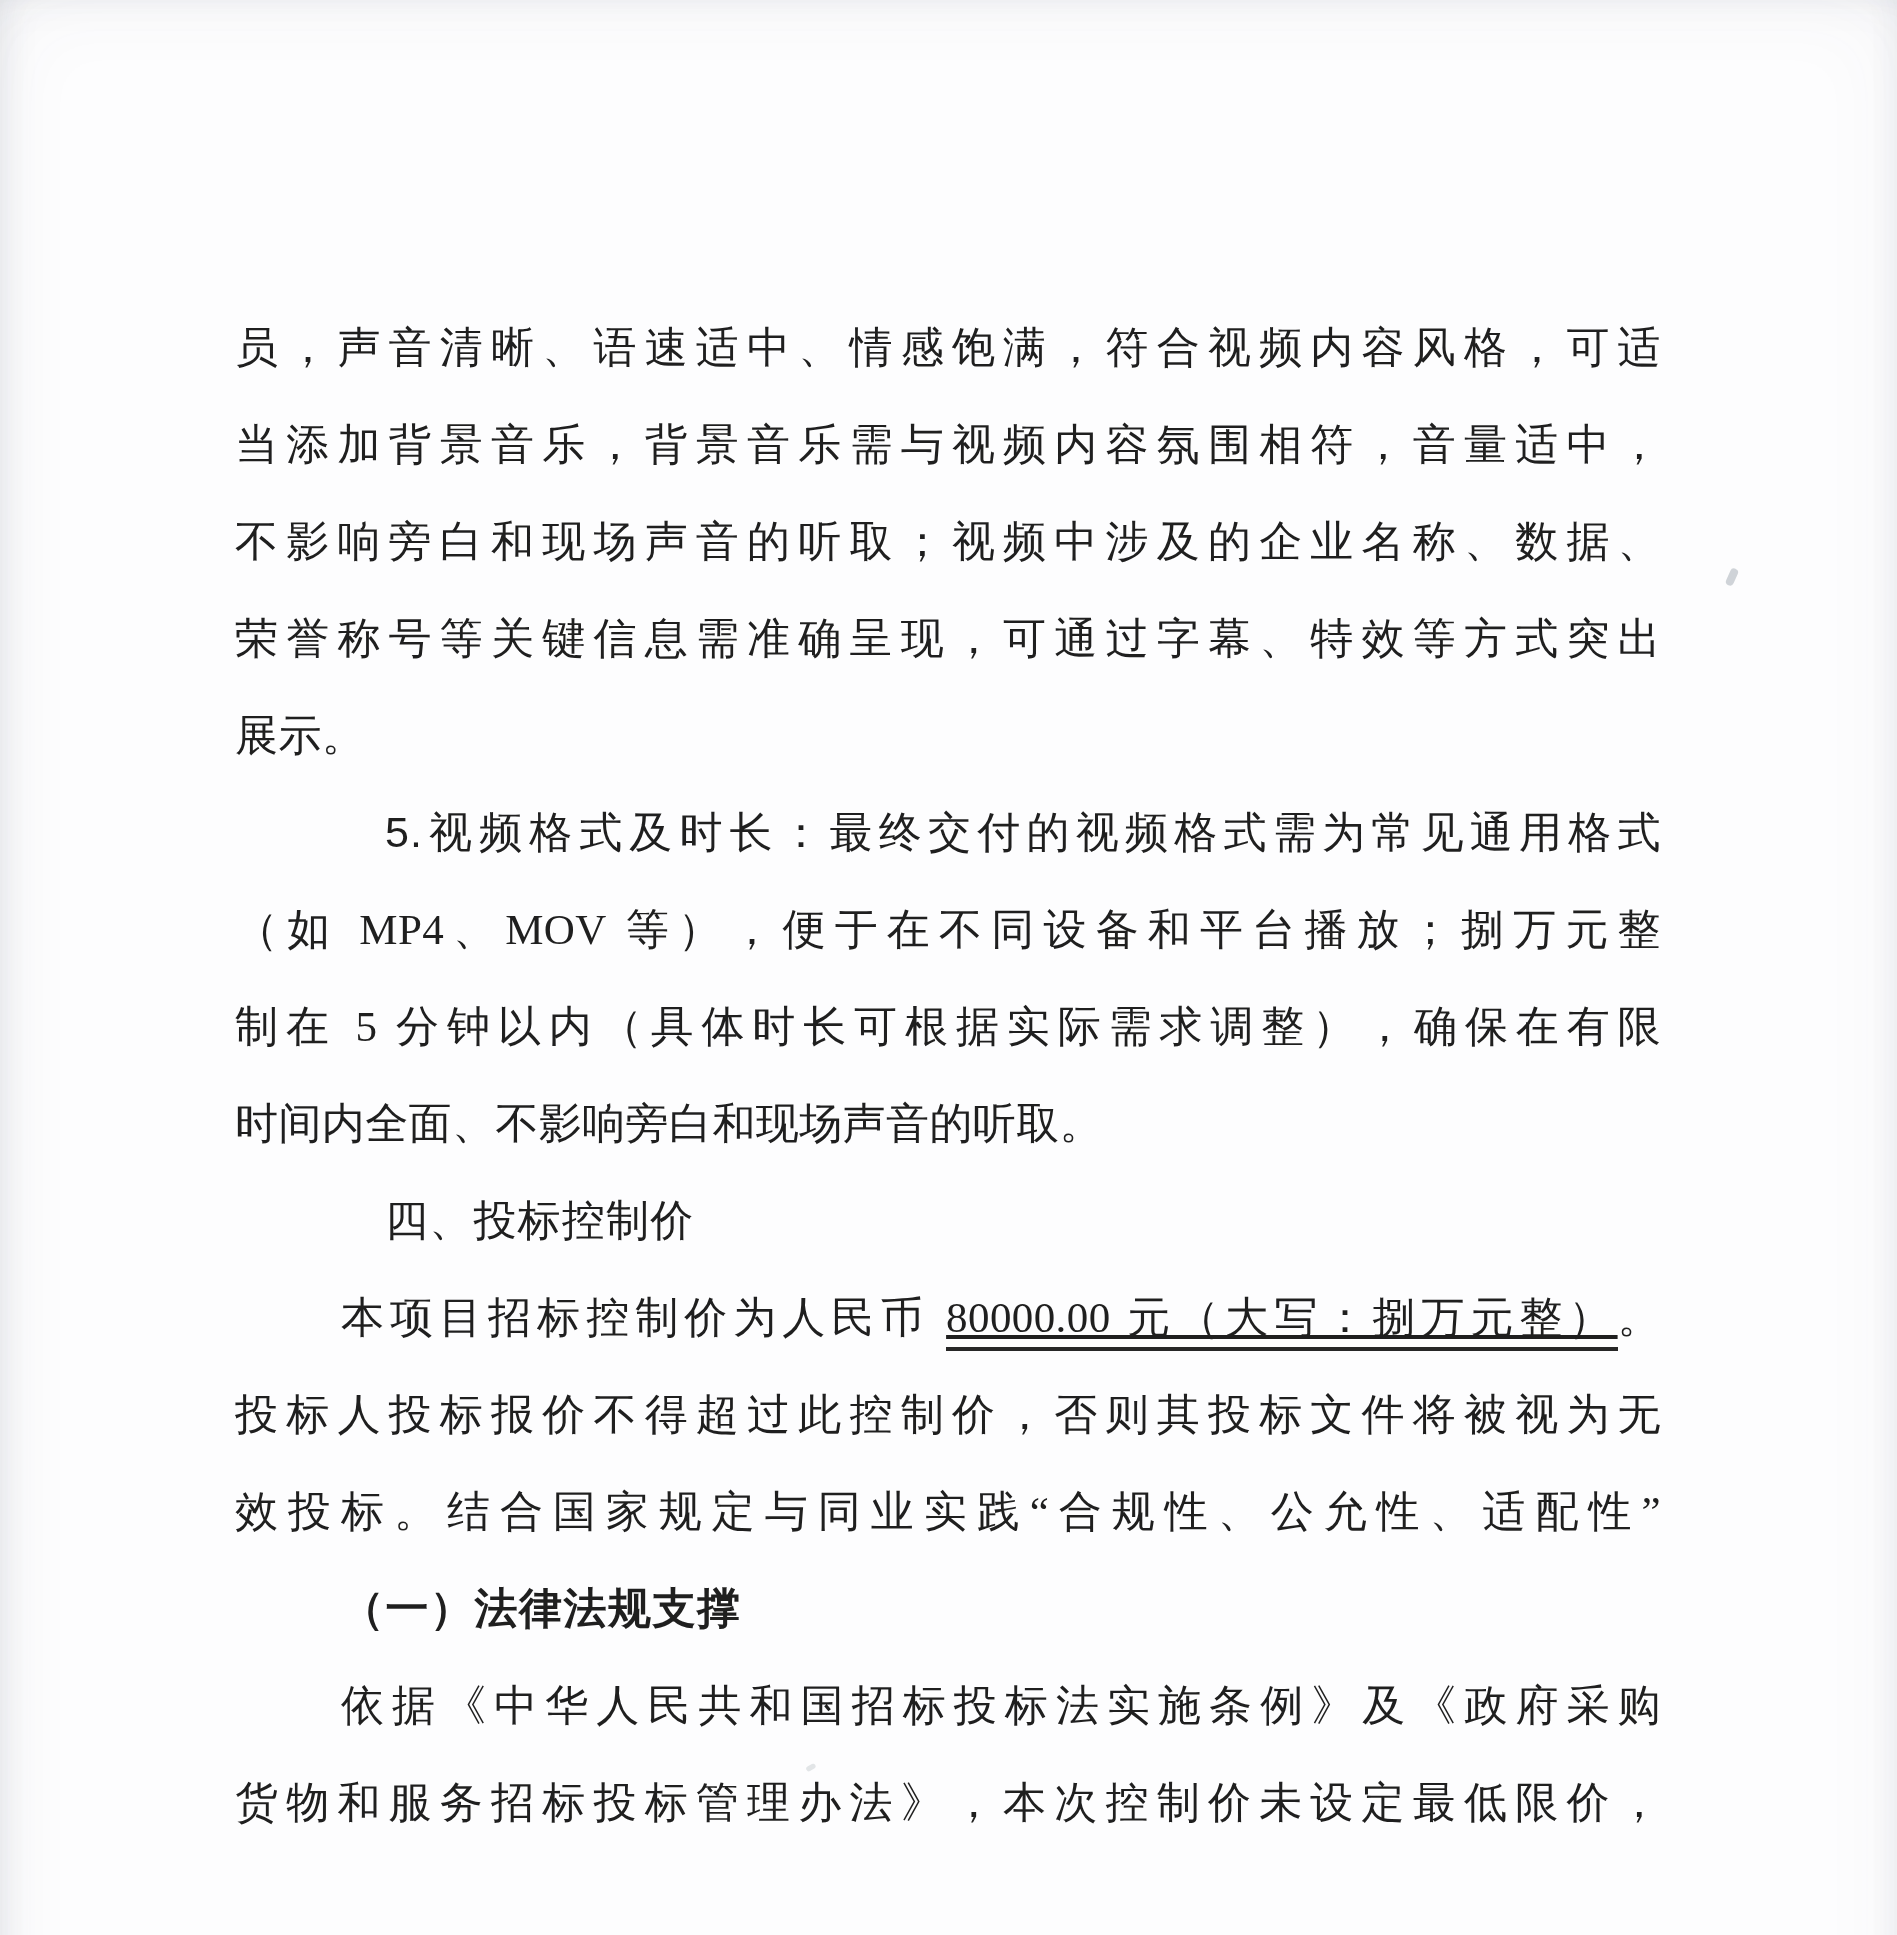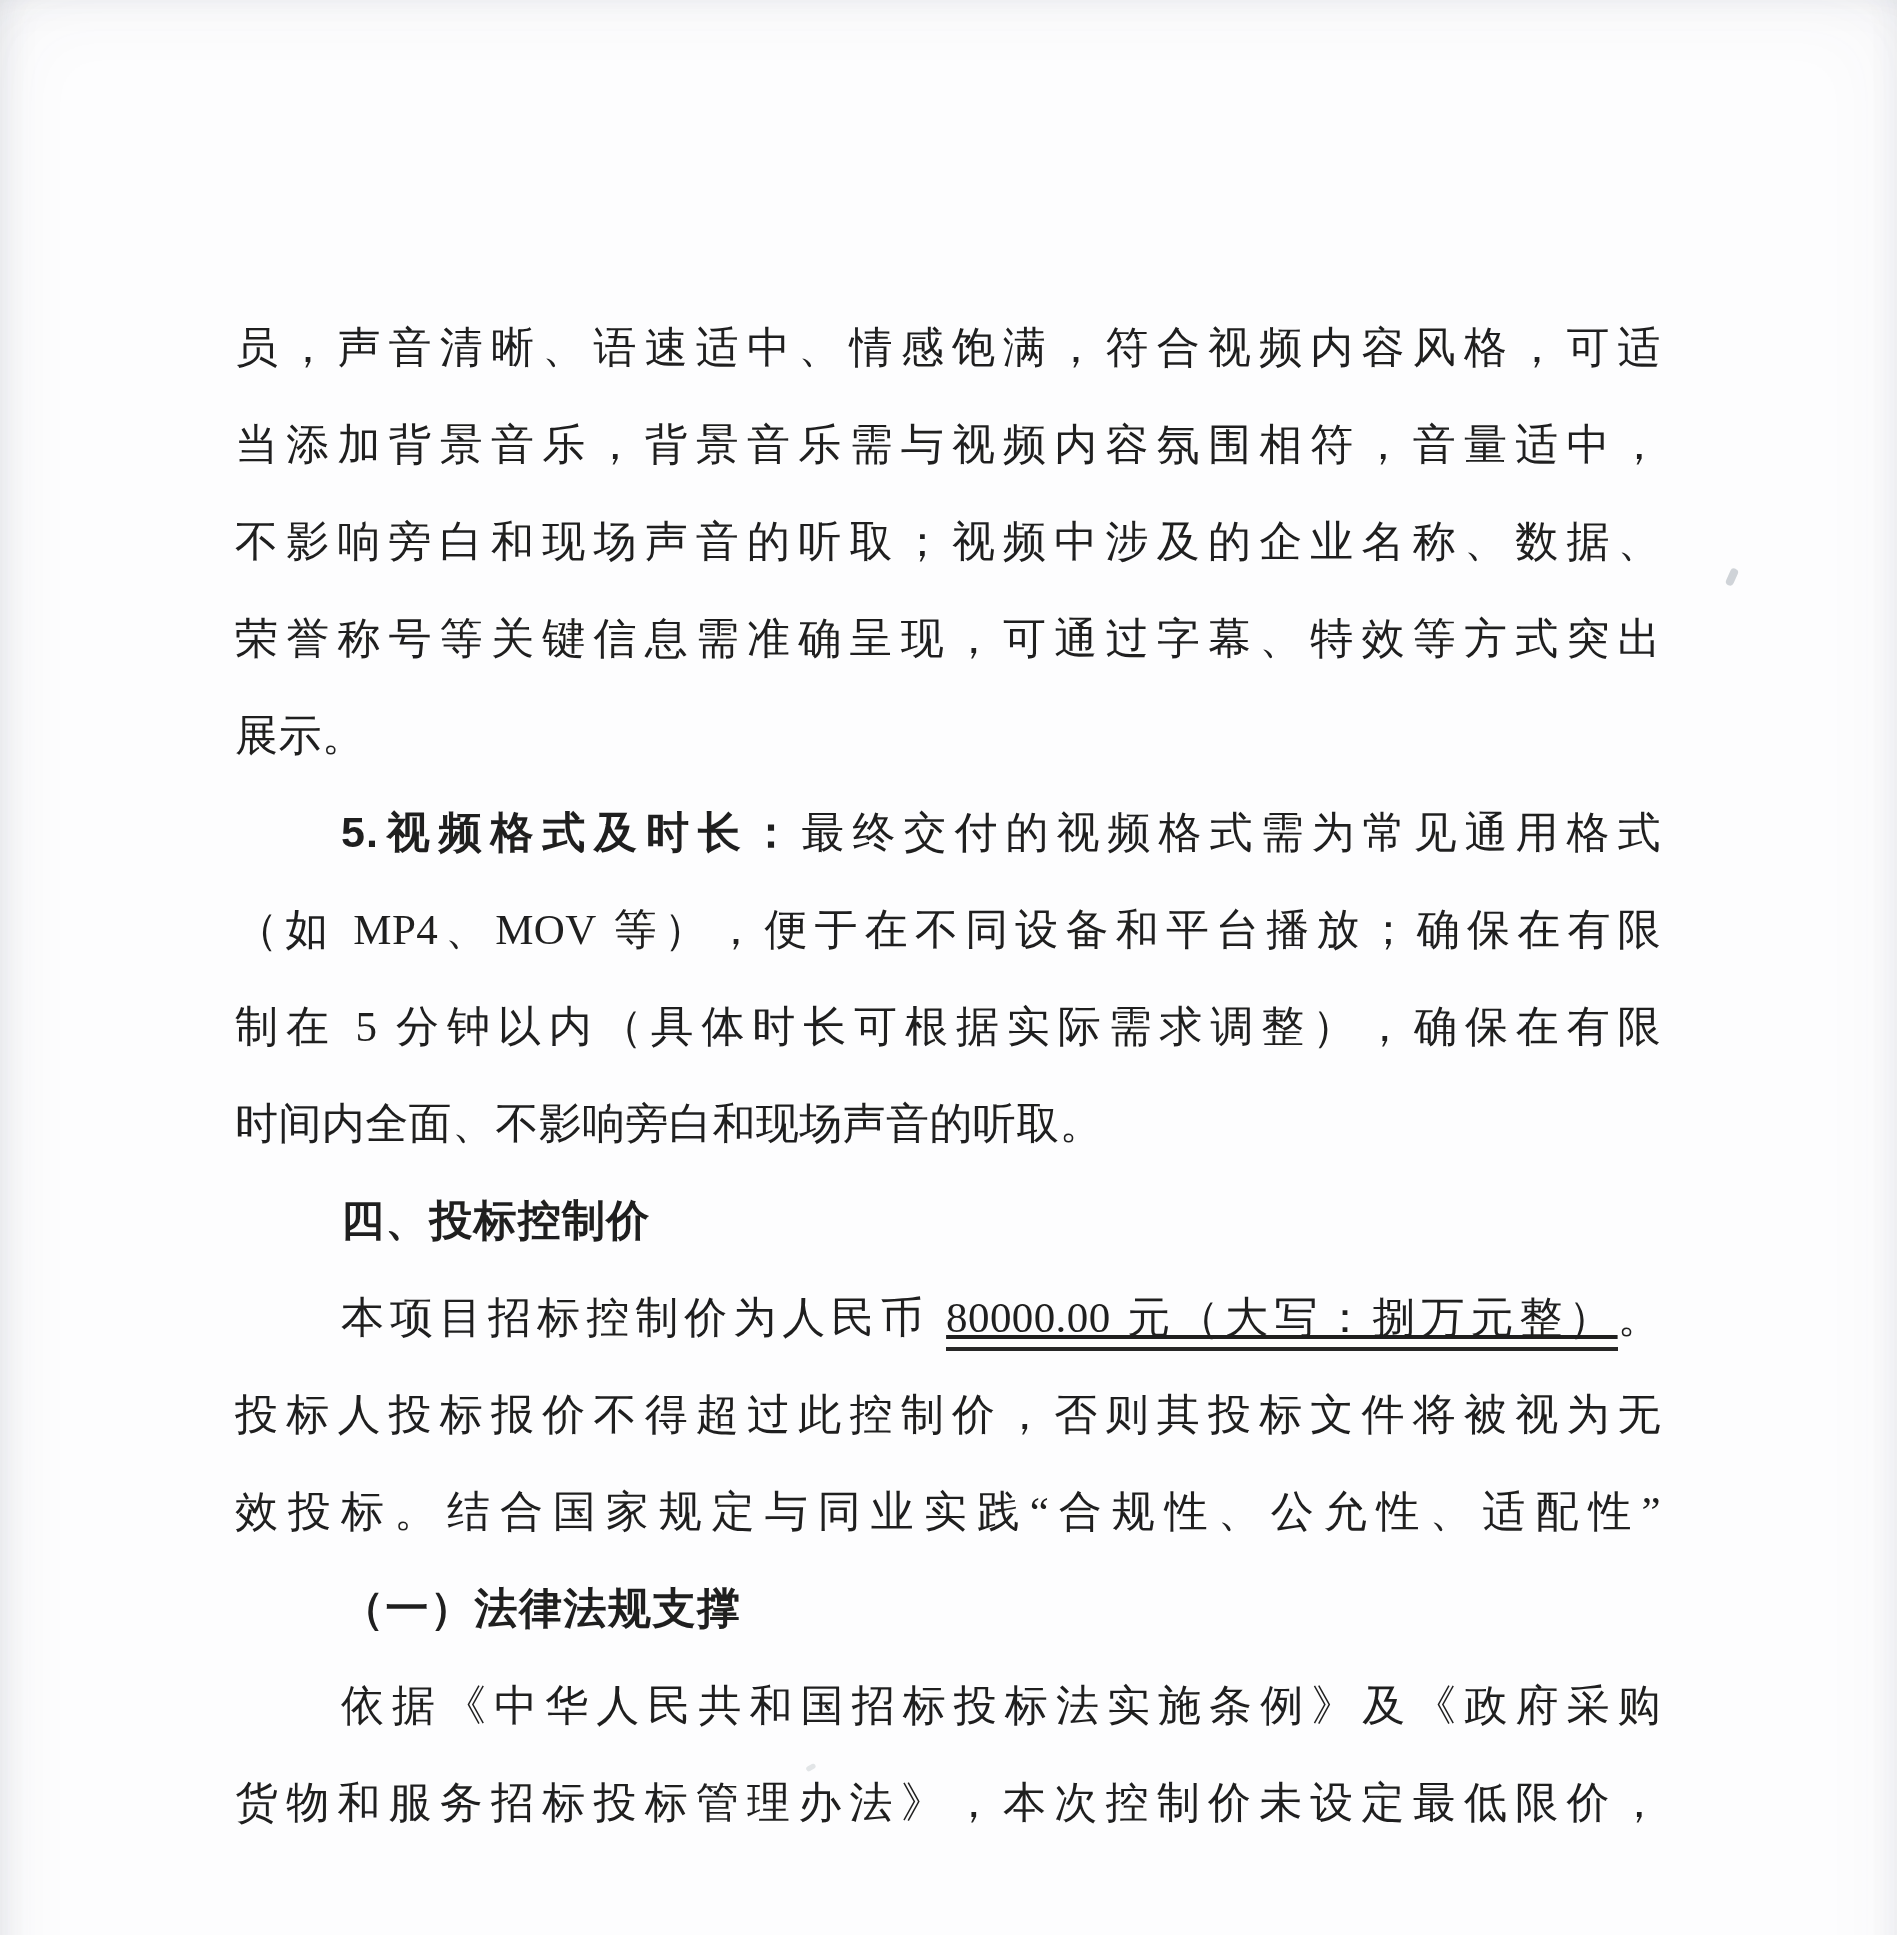--- a/index.html
+++ b/index.html
@@ -38,22 +38,23 @@
   .line.justify {
     white-space: normal;
     text-align: justify;
     text-align-last: justify;
     text-justify: inter-character;
   }
   .line.indent { text-indent: 106px; }
   .line .b,
   .line.heading-strong {
     font-family: "Liberation Sans", "DejaVu Sans", sans-serif;
-    font-weight: 700;
+    font-weight: 400;
     letter-spacing: 1.2px;
+    margin-left: 44px;
   }
   .line.heading {
     font-weight: 700;
     letter-spacing: 1.5px;
   }
   .line .u {
     border-bottom: 4.6px solid #272727;
     padding-bottom: 6.2px;
     text-decoration: underline;
   }
@@ -84,21 +85,21 @@
 <body>
 
 <div class="page">
   <div class="text-block">
       <div class="line justify"><span>员，声音清晰、语速适中、情感饱满，符合视频内容风格，可适</span></div>
       <div class="line justify"><span>当添加背景音乐，背景音乐需与视频内容氛围相符，音量适中，</span></div>
       <div class="line justify"><span>不影响旁白和现场声音的听取；视频中涉及的企业名称、数据、</span></div>
       <div class="line justify"><span>荣誉称号等关键信息需准确呈现，可通过字幕、特效等方式突出</span></div>
       <div class="line"><span>展示。</span></div>
       <div class="line justify indent"><span class="b">5.视频格式及时长：</span><span>最终交付的视频格式需为常见通用格式</span></div>
-      <div class="line justify"><span>（如 MP4、MOV 等），便于在不同设备和平台播放；确保在有限</span></div>
+      <div class="line justify"><span>（如 MP4、MOV 等），便于在不同设备和平台播放；捌万元整</span></div>
       <div class="line justify"><span>制在 5 分钟以内（具体时长可根据实际需求调整），确保在有限</span></div>
       <div class="line"><span>时间内全面、不影响旁白和现场声音的听取。</span></div>
       <div class="line heading-strong indent"><span>四、投标控制价</span></div>
       <div class="line justify indent"><span>本项目招标控制价为人民币 </span><span class="u">80000.00 元（大写：捌万元整）</span><span>。</span></div>
       <div class="line justify"><span>投标人投标报价不得超过此控制价，否则其投标文件将被视为无</span></div>
       <div class="line justify"><span>效投标。结合国家规定与同业实践“合规性、公允性、适配性”</span></div>
       <div class="line heading indent"><span>（一）法律法规支撑</span></div>
       <div class="line justify indent"><span>依据《中华人民共和国招标投标法实施条例》及《政府采购</span></div>
       <div class="line justify"><span>货物和服务招标投标管理办法》，本次控制价未设定最低限价，</span></div>
     </div>

